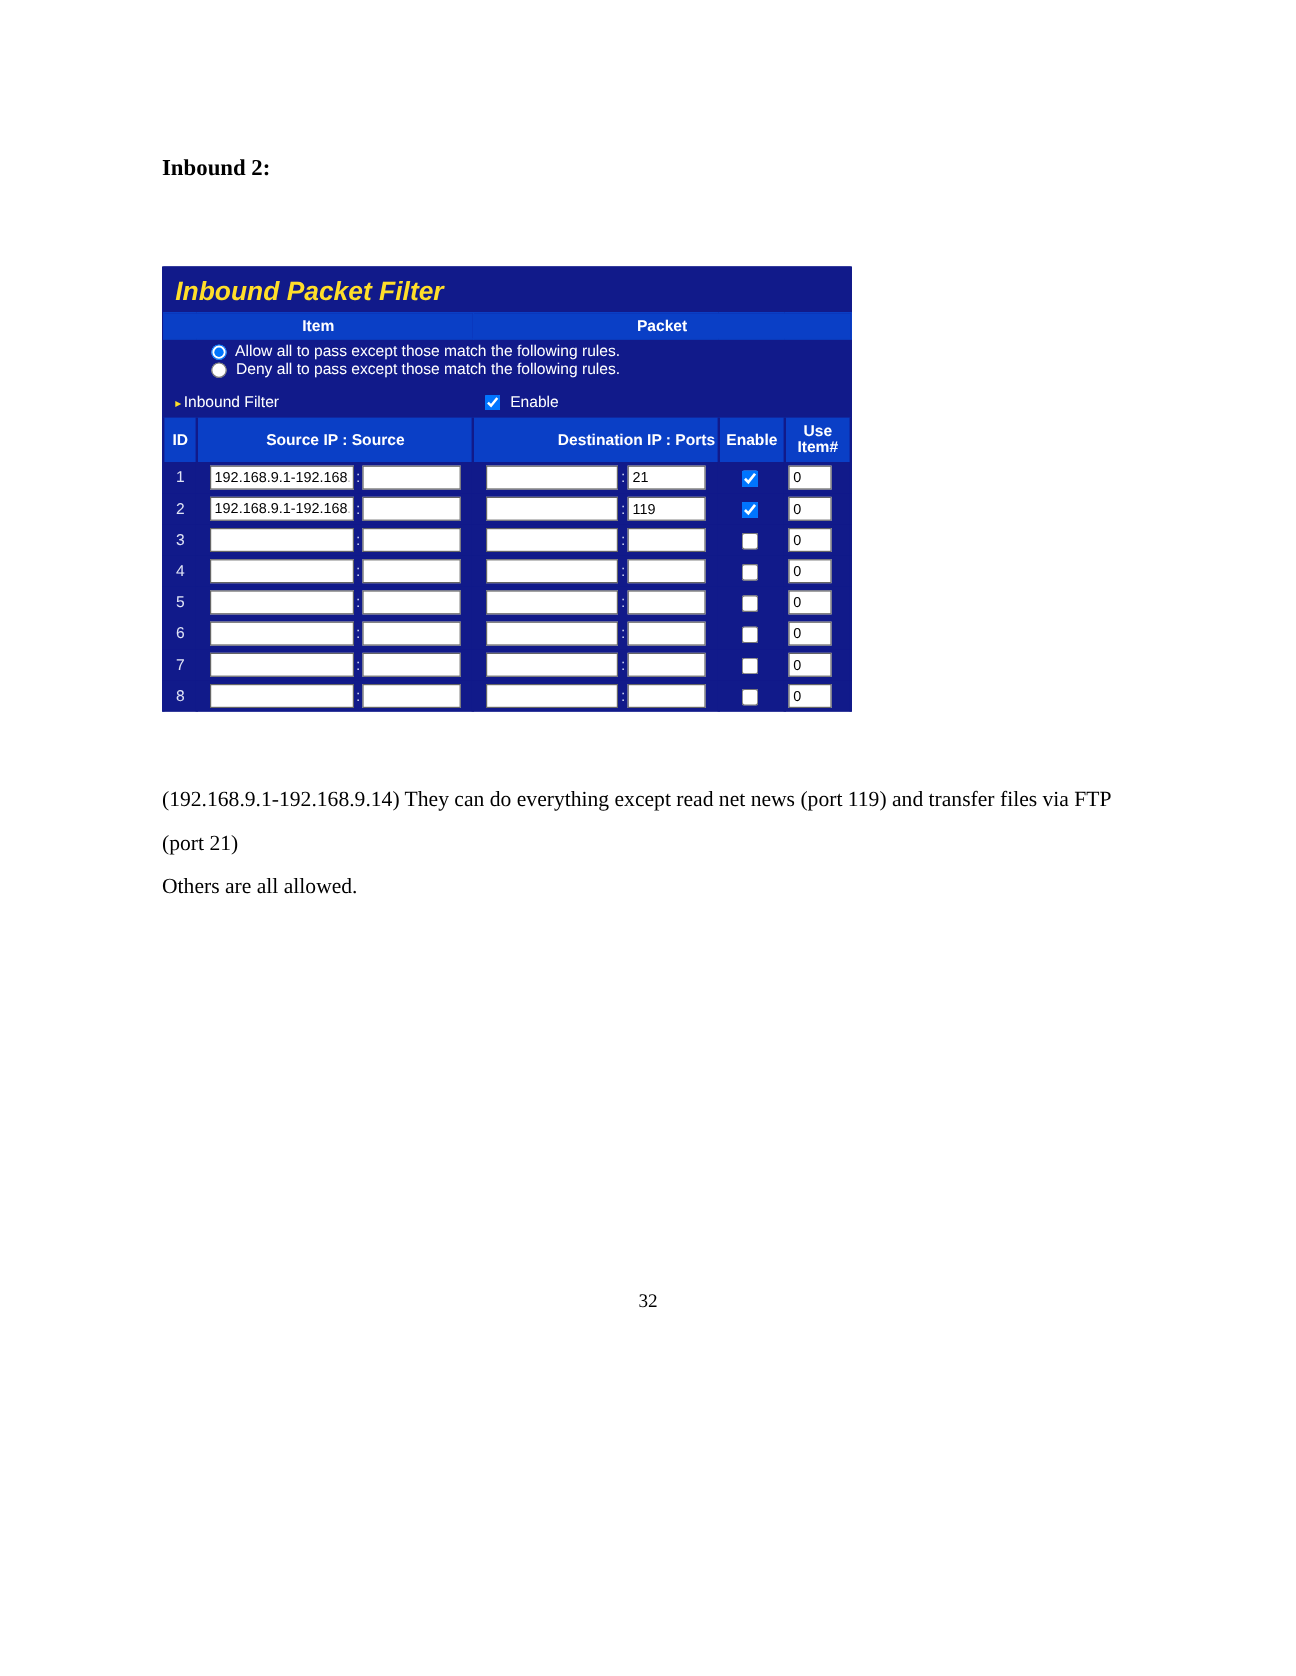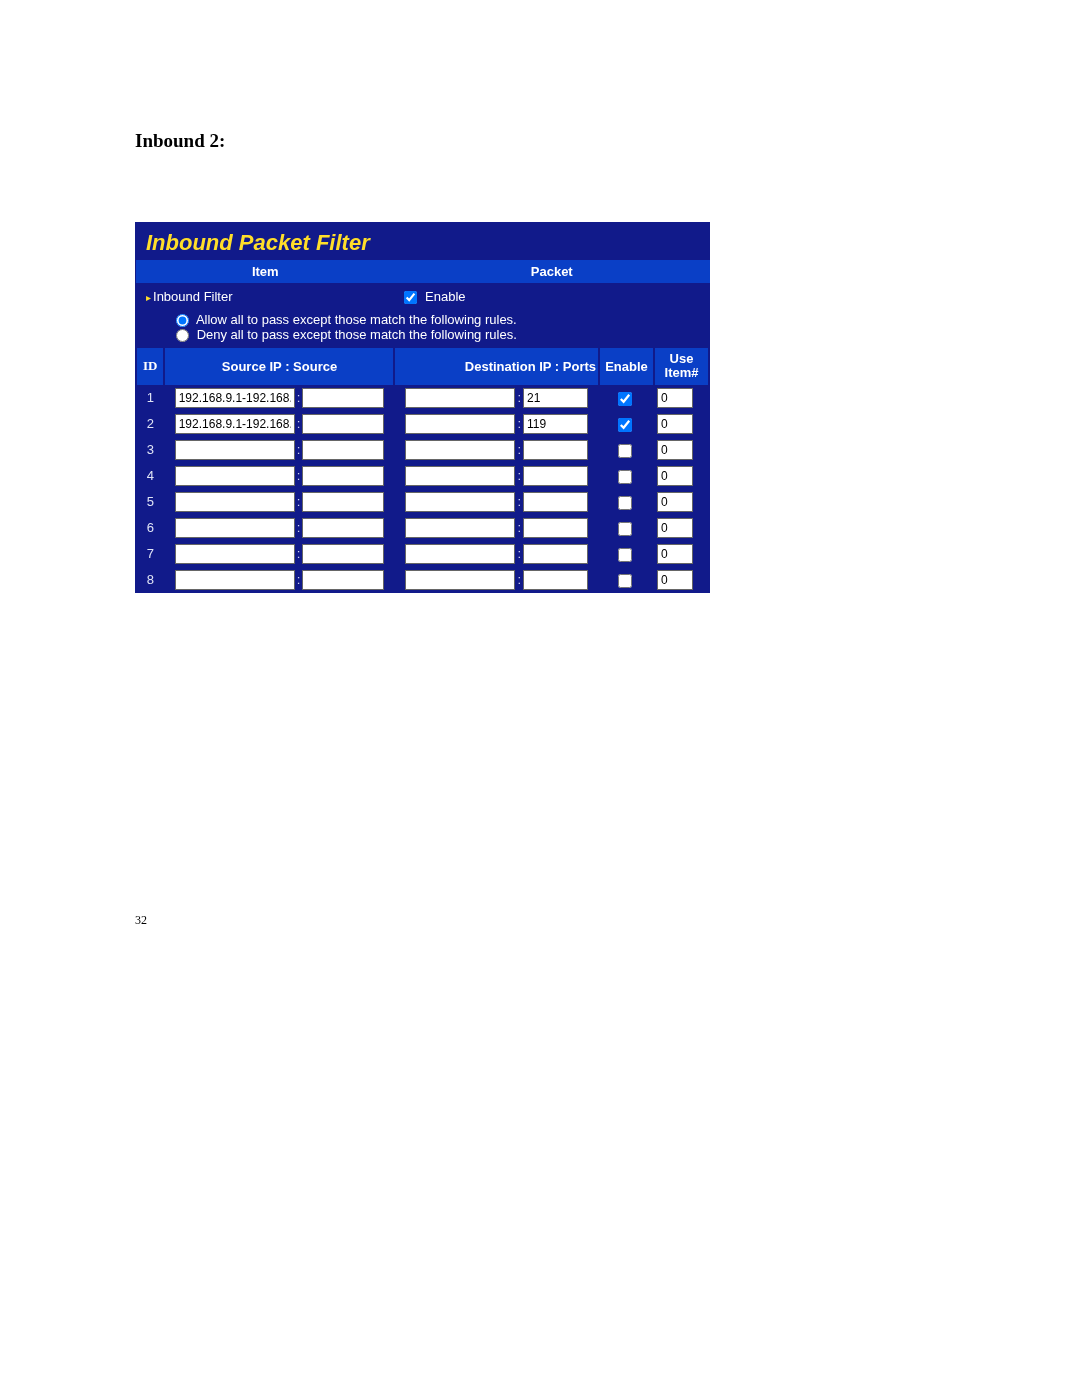--- a/index.html
+++ b/index.html
@@ -101,22 +101,22 @@
     margin-top: 55px;
     line-height: 2.0;
     font-size: 18px;
   }
   .desc-p2 {
     margin-top: 38px;
     line-height: 1.6;
     font-size: 18px;
   }
   .page-number {
-    text-align: left;
-    font-size: 12px;
+    text-align: center;
+    font-size: 16px;
     margin-top: 320px;
   }
   input[type=radio], input[type=checkbox]{
     margin: 0 4px 0 0;
     vertical-align: middle;
   }
   .small-arrow {
     color: #ffde2a;
     font-size: 10px;
     padding-right: 2px;
@@ -129,50 +129,50 @@
   <div class="example-heading">Inbound 2:</div>
 
   <table class="panel" cellpadding="0" cellspacing="0">
     <tbody>
         <tr>
           <td colspan="6" class="panel-title">Inbound Packet Filter</td>
         </tr>
     <tr class="header-row">
       <td colspan="2">Item</td>
       <td colspan="4">Packet</td>
-    </tr>
-    <tr>
-      <td colspan="2" class="filter-label">
-        <span class="small-arrow">▸</span><span>Inbound Filter</span>
-      </td>
-      <td colspan="4" class="enable-cell">
-        <label>
-          <input type="checkbox" id="enable-cb" checked="" style="">
-          <span>Enable</span>
-        </label>
-      </td>
     </tr>
     <tr>
       <td colspan="6" class="radio-block">
         <div>
           <label>
             <input type="radio" name="mode" id="radio-allow" checked="" style="">
             <span>Allow all to pass except those match the following rules.</span>
           </label>
         </div>
         <div>
           <label>
             <input type="radio" name="mode" id="radio-deny" style="">
             <span>Deny all to pass except those match the following rules.</span>
           </label>
         </div>
       </td>
     </tr>
+    <tr>
+      <td colspan="2" class="filter-label">
+        <span class="small-arrow">▸</span><span>Inbound Filter</span>
+      </td>
+      <td colspan="4" class="enable-cell">
+        <label>
+          <input type="checkbox" id="enable-cb" checked="" style="">
+          <span>Enable</span>
+        </label>
+      </td>
+    </tr>
     <tr class="rules-header">
-      <td style="width:22px;font-family:Liberation Serif, serif;">ID</td>
+      <td style="width:22px;">ID</td>
       <td style="width:220px;">Source IP : Source</td>
       <td style="width:195px;text-align:right;">Destination IP : Ports</td>
       <td style="width:48px;">Enable</td>
       <td style="width:48px; line-height:1.1;">Use Item#</td>
     </tr>
     </tbody>
       <tbody id="rules-body">
         <tr class="rule-row">
           <td>1</td>
           <td><input type="text" class="txt src" value="192.168.9.1-192.168.9.14" style=""><span class="colon">:</span><input type="text" class="txt port" style=""></td>
@@ -225,16 +225,20 @@
         <tr class="rule-row">
           <td>8</td>
           <td><input type="text" class="txt src" style=""><span class="colon">:</span><input type="text" class="txt port" style=""></td>
           <td><input type="text" class="txt dst" style=""><span class="colon">:</span><input type="text" class="txt dport" style=""></td>
           <td><input type="checkbox" class="cb" style=""></td>
           <td style="text-align: left;"><input type="text" class="txt rule" value="0" style=""></td>
         </tr>
       </tbody>
   </table>
 
+  <div class="desc">
+    <div>(192.168.9.1-192.168.9.14) They can do everything except read net news (port 119) and transfer files via FTP (port 21)</div>
+    <div>Others are all allowed.</div>
+  </div>
 
 
   <div class="page-number">32</div>
 </div>
 
 </body></html>

